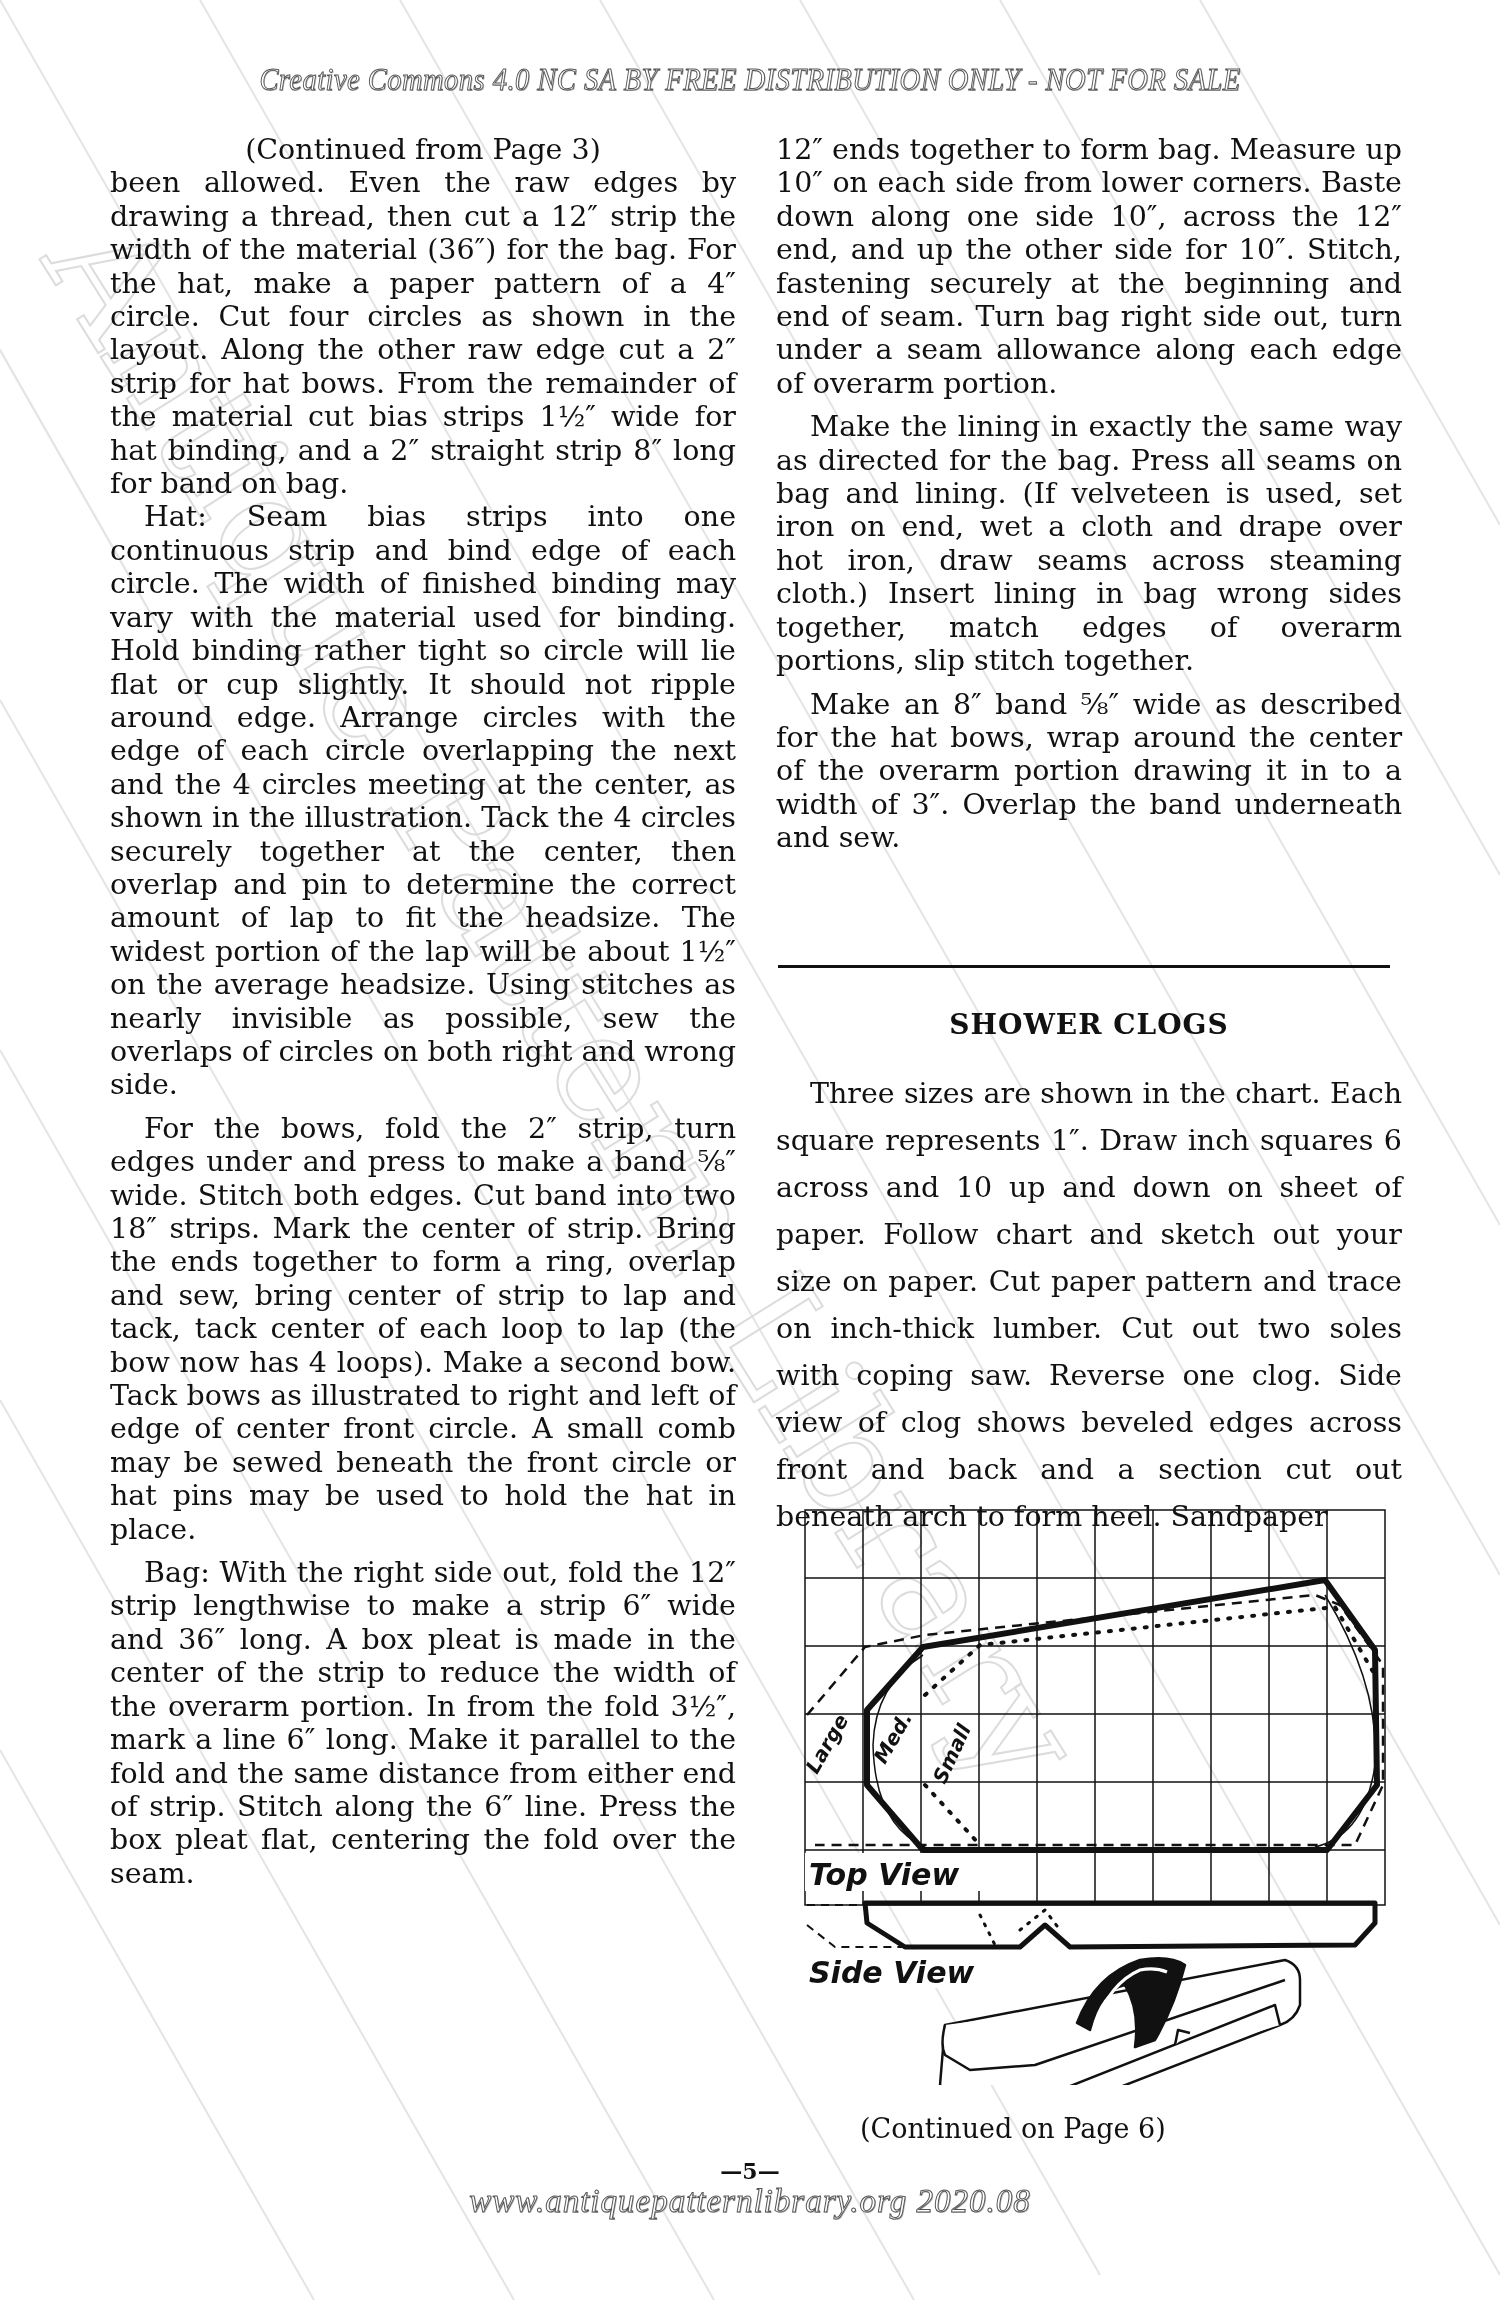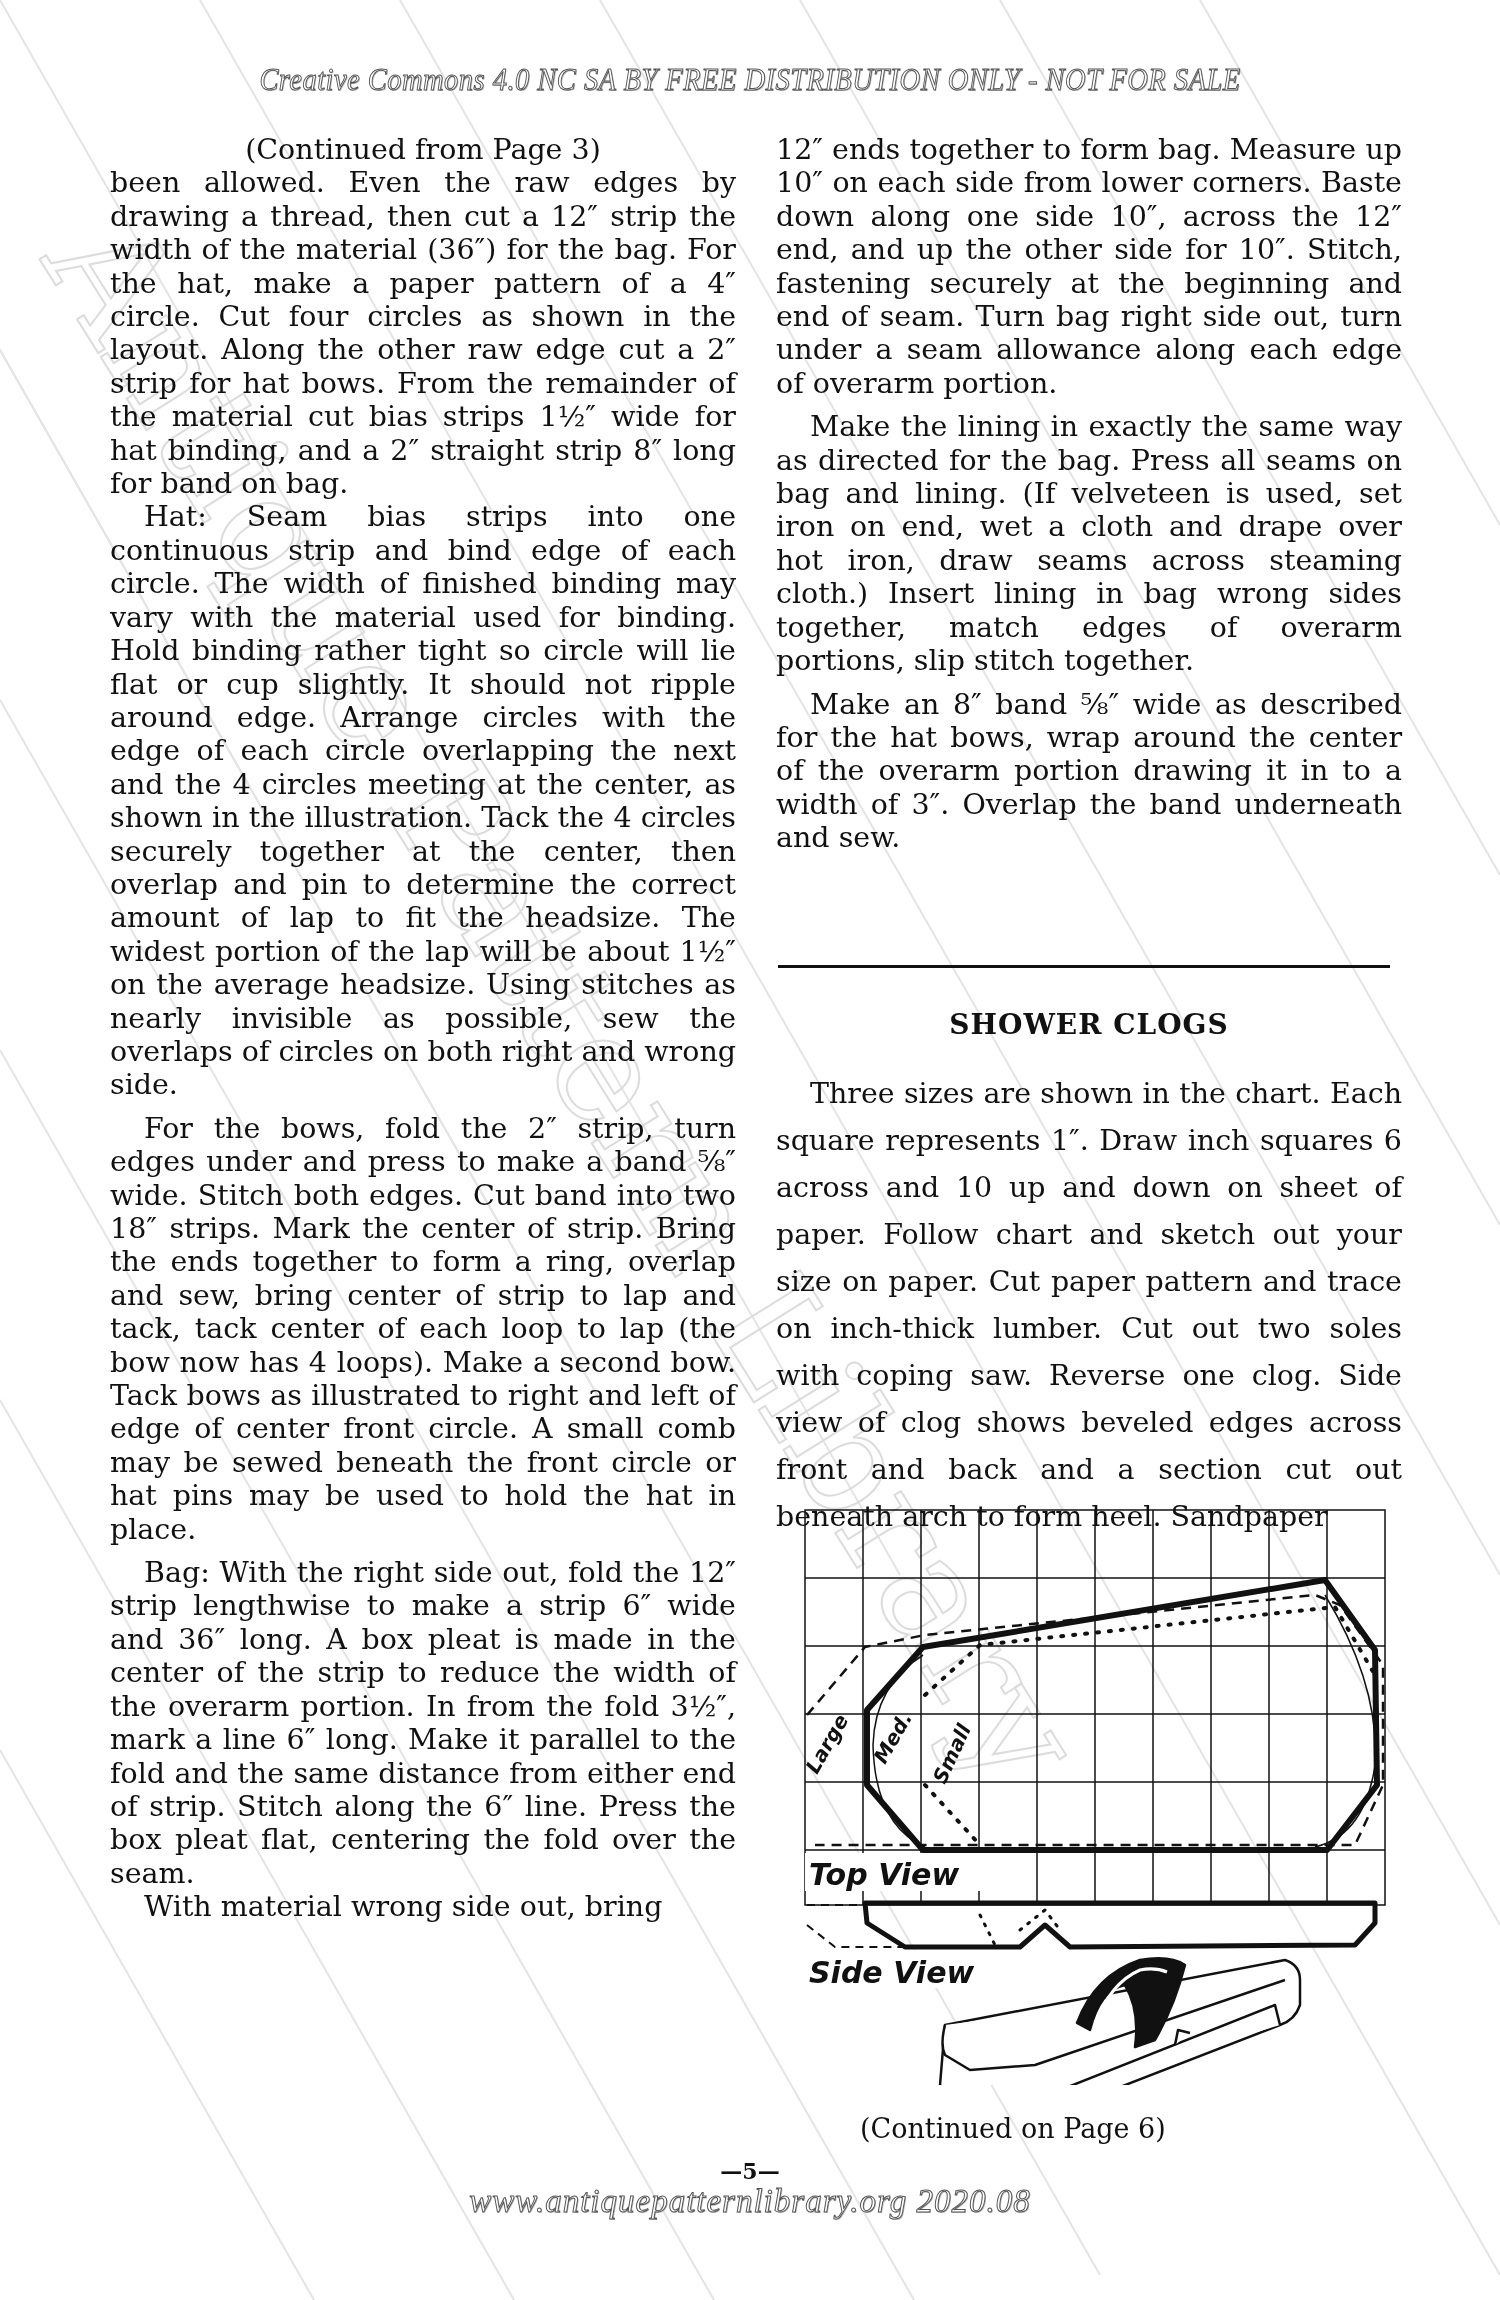--- a/index.html
+++ b/index.html
@@ -46,21 +46,20 @@
 </svg>
 
 <div class="hdr">Creative Commons 4.0 NC SA BY FREE DISTRIBUTION ONLY - NOT FOR SALE</div>
 
 <div class="col left">
   <p class="cont-from">(Continued from Page 3)</p>
   <p>been allowed. Even the raw edges by drawing a thread, then cut a 12″ strip the width of the material (36″) for the bag. For the hat, make a paper pattern of a 4″ circle. Cut four circles as shown in the layout. Along the other raw edge cut a 2″ strip for hat bows. From the remainder of the material cut bias strips 1½″ wide for hat binding, and a 2″ straight strip 8″ long for band on bag.</p>
   <p class="indent">Hat: Seam bias strips into one continuous strip and bind edge of each circle. The width of finished binding may vary with the material used for binding. Hold binding rather tight so circle will lie flat or cup slightly. It should not ripple around edge. Arrange circles with the edge of each circle overlapping the next and the 4 circles meeting at the center, as shown in the illustration. Tack the 4 circles securely together at the center, then overlap and pin to determine the correct amount of lap to fit the headsize. The widest portion of the lap will be about 1½″ on the average headsize. Using stitches as nearly invisible as possible, sew the overlaps of circles on both right and wrong side.</p>
   <p class="indent gap">For the bows, fold the 2″ strip, turn edges under and press to make a band ⅝″ wide. Stitch both edges. Cut band into two 18″ strips. Mark the center of strip. Bring the ends together to form a ring, overlap and sew, bring center of strip to lap and tack, tack center of each loop to lap (the bow now has 4 loops). Make a second bow. Tack bows as illustrated to right and left of edge of center front circle. A small comb may be sewed beneath the front circle or hat pins may be used to hold the hat in place.</p>
   <p class="indent gap">Bag: With the right side out, fold the 12″ strip lengthwise to make a strip 6″ wide and 36″ long. A box pleat is made in the center of the strip to reduce the width of the over­arm portion. In from the fold 3½″, mark a line 6″ long. Make it parallel to the fold and the same distance from either end of strip. Stitch along the 6″ line. Press the box pleat flat, centering the fold over the seam.</p>
-  <p class="indent">With material wrong side out, bring</p>
 </div>
 
 <div class="col right">
   <p>12″ ends together to form bag. Measure up 10″ on each side from lower corners. Baste down along one side 10″, across the 12″ end, and up the other side for 10″. Stitch, fastening securely at the beginning and end of seam. Turn bag right side out, turn under a seam allowance along each edge of overarm portion.</p>
   <p class="indent gap">Make the lining in exactly the same way as directed for the bag. Press all seams on bag and lining. (If velveteen is used, set iron on end, wet a cloth and drape over hot iron, draw seams across steaming cloth.) Insert lining in bag wrong sides together, match edges of overarm portions, slip stitch together.</p>
   <p class="indent gap">Make an 8″ band ⅝″ wide as de­scribed for the hat bows, wrap around the center of the overarm portion drawing it in to a width of 3″. Over­lap the band underneath and sew.</p>
 </div>
 
 <div class="divider"></div>
 

